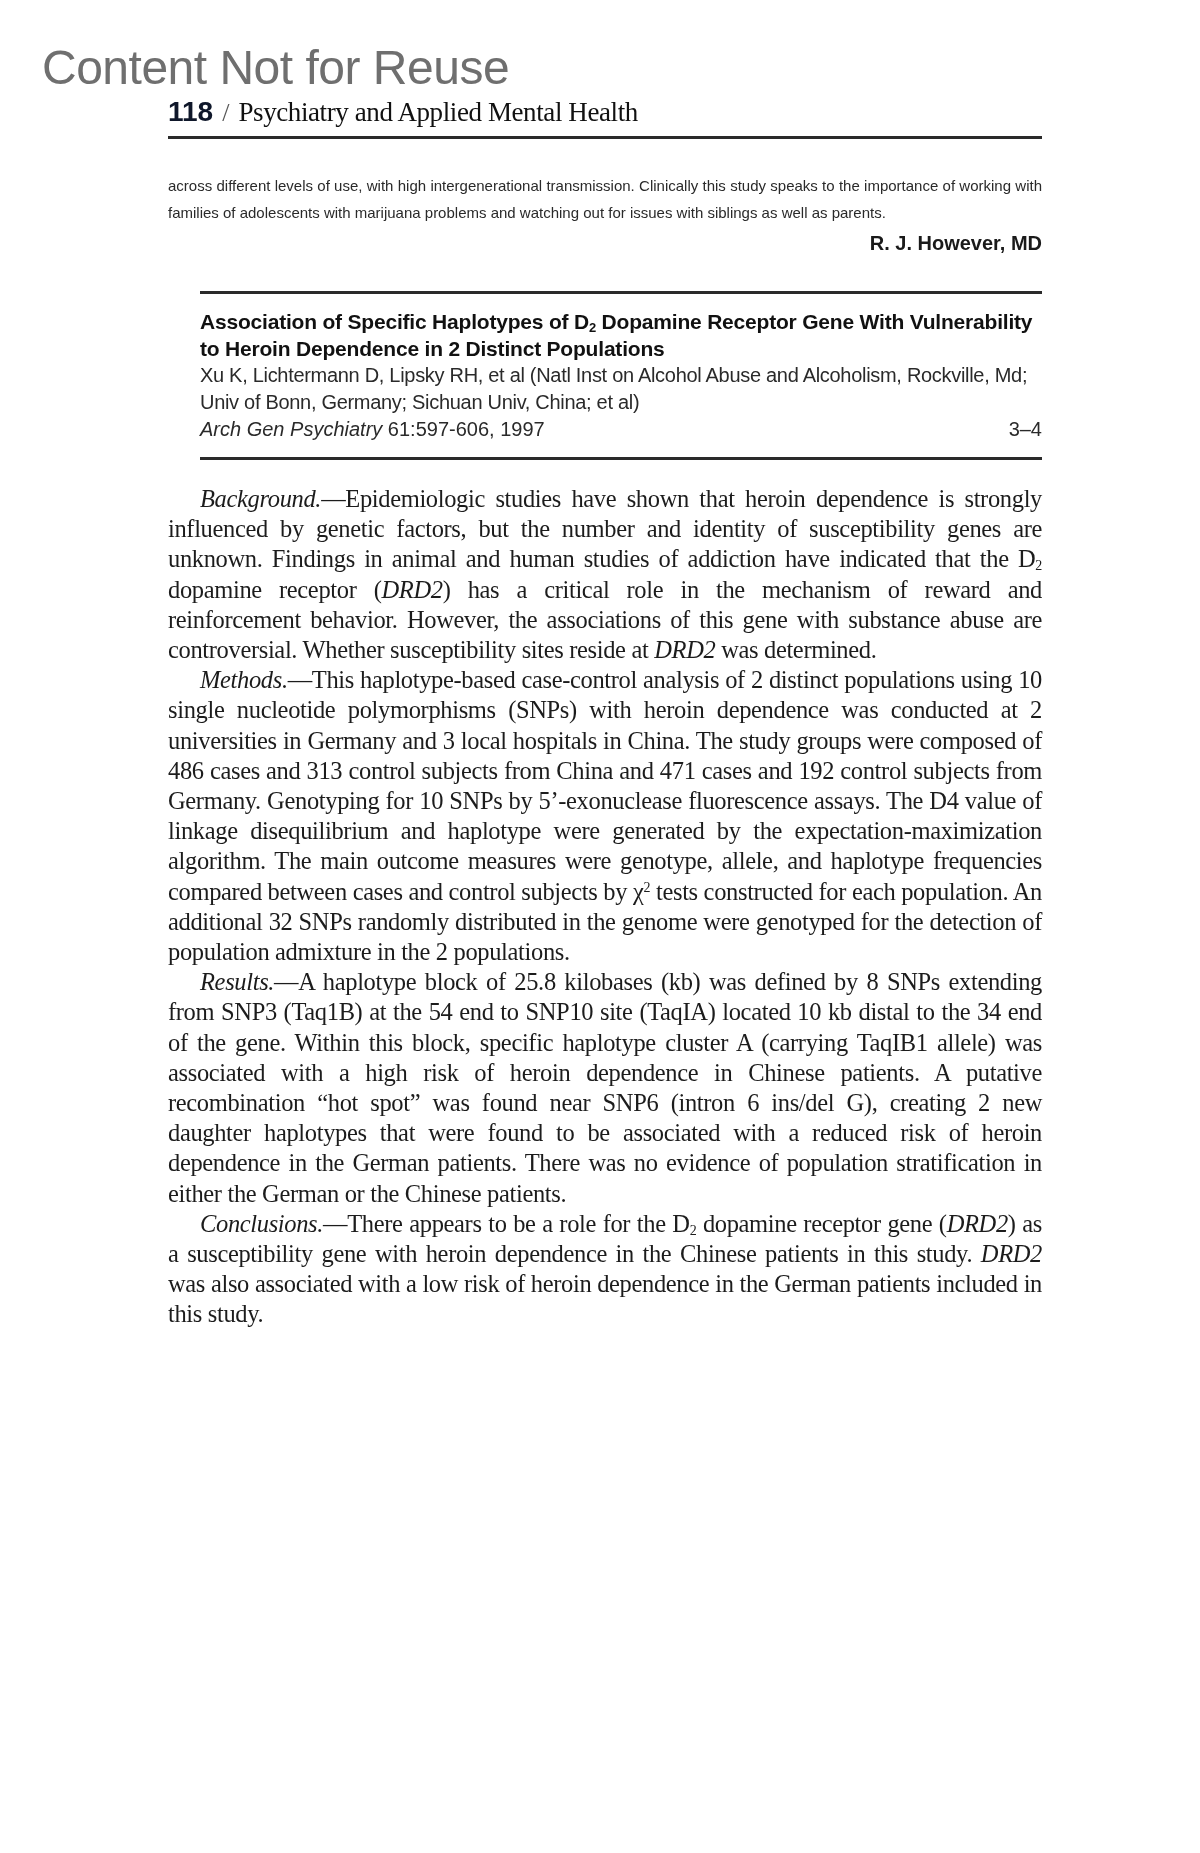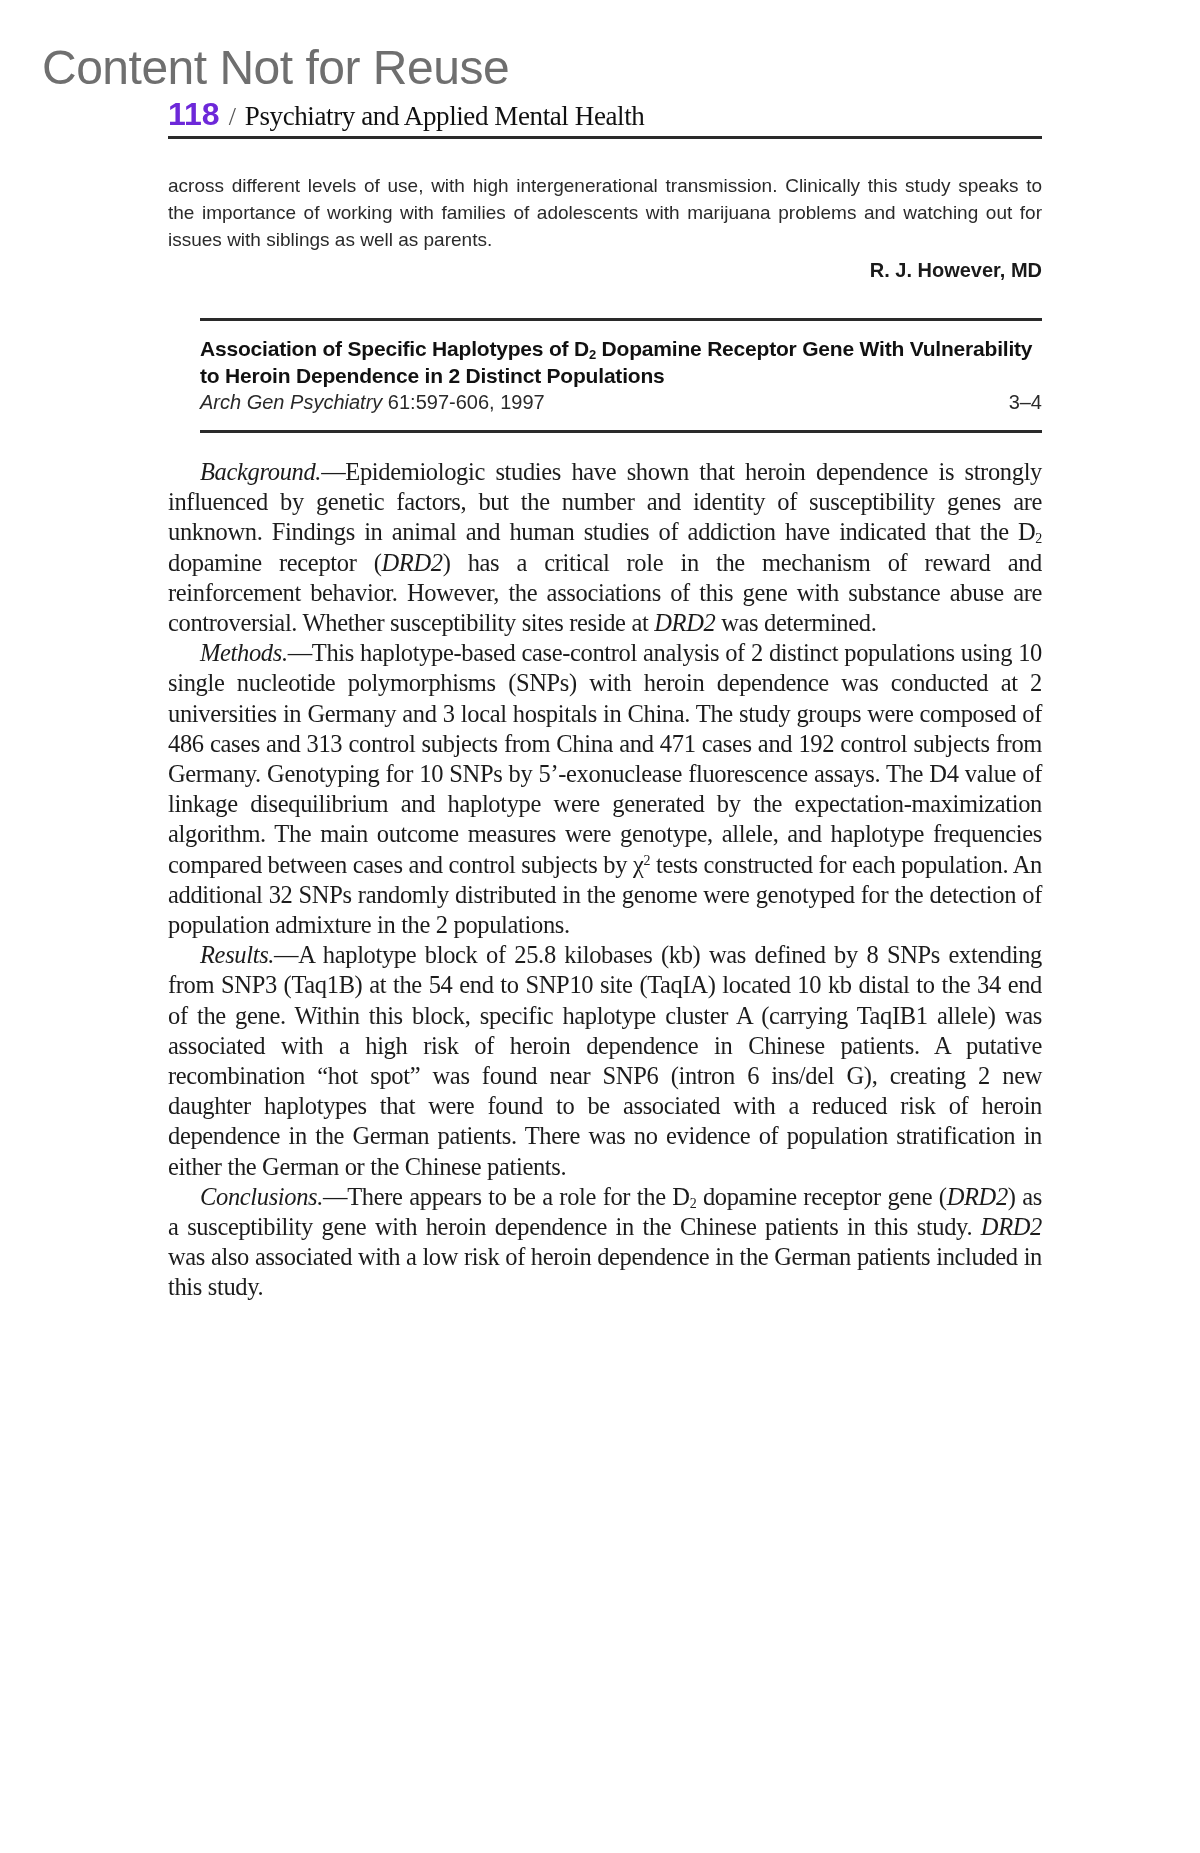--- a/index.html
+++ b/index.html
@@ -7,26 +7,26 @@
     .watermark {
       position: absolute; left: 42px; top: 40px;
       font-family: "Liberation Sans", sans-serif; font-size: 48px; color: #6f6f6f;
       letter-spacing: -0.5px;
     }
     .page { position: absolute; left: 168px; top: 96px; width: 874px; }
     .running-head {
       display: flex; align-items: baseline; height: 36px;
       border-bottom: 3px solid #2a2a2a; padding-bottom: 4px;
     }
-    .page-num { font-family: "Liberation Sans", sans-serif; font-weight: bold; font-size: 32px; color: #6d28d9; }
+    .page-num { font-family: "Liberation Sans", sans-serif; font-weight: bold; font-size: 28px; color: #0f172a; }
     .slash { font-family: "Liberation Serif", serif; font-size: 26px; color: #555; margin: 0 9px 0 9px; }
     .journal { font-family: "Liberation Serif", serif; font-size: 27px; color: #111; letter-spacing: -0.4px; }
 
     .sans-block {
-      font-family: "Liberation Sans", sans-serif; font-size: 19px; line-height: 27px; color: #2a2a2a;
+      font-family: "Liberation Sans", sans-serif; font-size: 15px; line-height: 27px; color: #2a2a2a;
       margin-top: 33px; text-align: justify;
     }
     .sig { text-align: right; font-family: "Liberation Sans", sans-serif; font-weight: bold; font-size: 20px; margin-top: 6px; color: #1a1a1a; }
 
     .article-header {
       margin-top: 36px; border-top: 3px solid #2a2a2a; border-bottom: 3px solid #2a2a2a;
       padding: 14px 0 14px 0;
       margin-left: 32px;
     }
     .article-title {
@@ -59,20 +59,21 @@
     <span class="page-num">118</span>
     <span class="slash">/</span>
     <span class="journal">Psychiatry and Applied Mental Health</span>
   </div>
 
   <div class="sans-block">across different levels of use, with high intergenerational transmission. Clinically this study speaks to the importance of working with families of adolescents with marijuana problems and watching out for issues with siblings as well as parents.</div>
   <div class="sig">R. J. However, MD</div>
 
   <div class="article-header">
     <div class="article-title"><span>Association of Specific Haplotypes of D</span><sub>2</sub><span> Dopamine Receptor Gene With Vulnerability to Heroin Dependence in 2 Distinct Populations</span></div>
+    <div class="authors">Xu K, Lichtermann D, Lipsky RH, et al (Natl Inst on Alcohol Abuse and Alcoholism, Rockville, Md; Univ of Bonn, Germany; Sichuan Univ, China; et al)</div>
     <div class="cite-row">
       <span><span class="jname">Arch Gen Psychiatry</span><span> 61:597-606, 1997</span></span>
       <span>3–4</span>
     </div>
   </div>
 
   <div class="abstract">
     <p><span class="label">Background.</span><span>—Epidemiologic studies have shown that heroin dependence is strongly influenced by genetic factors, but the number and identity of susceptibility genes are unknown. Findings in animal and human studies of addiction have indicated that the D</span><sub>2</sub><span> dopamine receptor (</span><i>DRD2</i><span>) has a critical role in the mechanism of reward and reinforcement behavior. However, the associations of this gene with substance abuse are controversial. Whether susceptibility sites reside at </span><i>DRD2</i><span> was determined.</span></p>
     <p><span class="label">Methods.</span><span>—This haplotype-based case-control analysis of 2 distinct populations using 10 single nucleotide polymorphisms (SNPs) with heroin dependence was conducted at 2 universities in Germany and 3 local hospitals in China. The study groups were composed of 486 cases and 313 control subjects from China and 471 cases and 192 control subjects from Germany. Genotyping for 10 SNPs by 5’-exonuclease fluorescence assays. The D4 value of linkage disequilibrium and haplotype were generated by the expectation-maximization algorithm. The main outcome measures were genotype, allele, and haplotype frequencies compared between cases and control subjects by χ</span><sup>2</sup><span> tests constructed for each population. An additional 32 SNPs randomly distributed in the genome were genotyped for the detection of population admixture in the 2 populations.</span></p>
     <p><span class="label">Results.</span><span>—A haplotype block of 25.8 kilobases (kb) was defined by 8 SNPs extending from SNP3 (Taq1B) at the 54 end to SNP10 site (TaqIA) located 10 kb distal to the 34 end of the gene. Within this block, specific haplotype cluster A (carrying TaqIB1 allele) was associated with a high risk of heroin dependence in Chinese patients. A putative recombination “hot spot” was found near SNP6 (intron 6 ins/del G), creating 2 new daughter haplotypes that were found to be associated with a reduced risk of heroin dependence in the German patients. There was no evidence of population stratification in either the German or the Chinese patients.</span></p>

